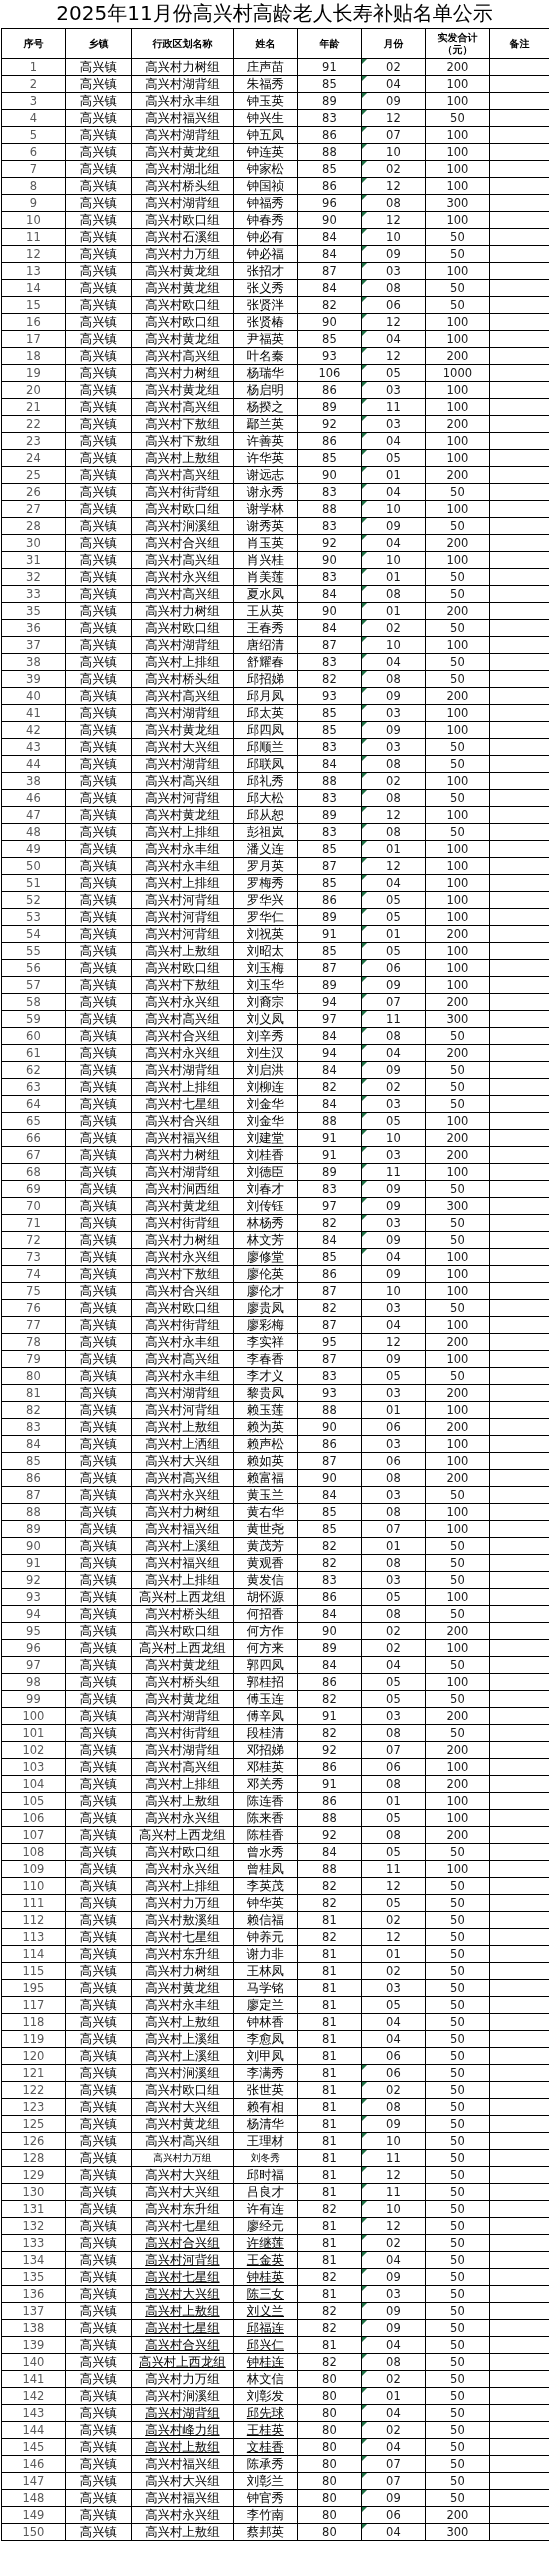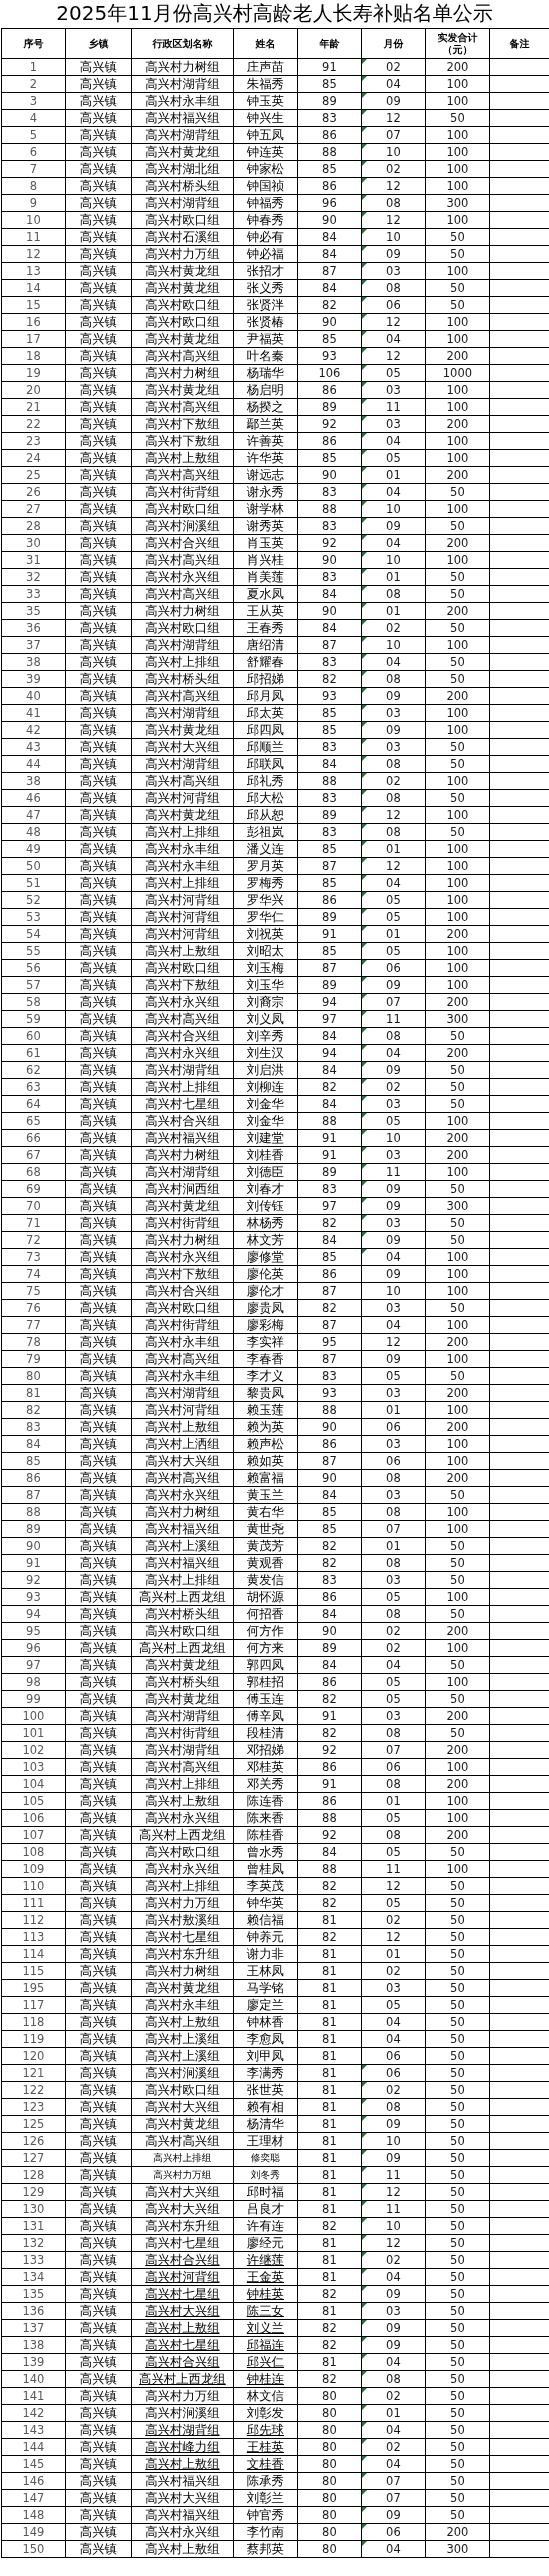--- a/index.html
+++ b/index.html
@@ -1274,30 +1274,20 @@
           <td class="c-serial">126</td>
           <td class="c-town">高兴镇</td>
           <td class="c-district">高兴村高兴组</td>
           <td class="c-name">王理材</td>
           <td class="c-age">81</td>
           <td class="c-month">10</td>
           <td class="c-amount">50</td>
           <td class="c-note"></td>
         </tr>
         <tr class="f-g f-s">
-          <td class="c-serial">127</td>
-          <td class="c-town">高兴镇</td>
-          <td class="c-district">高兴村上排组</td>
-          <td class="c-name">修奕聪</td>
-          <td class="c-age">81</td>
-          <td class="c-month">09</td>
-          <td class="c-amount">50</td>
-          <td class="c-note"></td>
-        </tr>
-        <tr class="f-g f-s">
           <td class="c-serial">128</td>
           <td class="c-town">高兴镇</td>
           <td class="c-district">高兴村力万组</td>
           <td class="c-name">刘冬秀</td>
           <td class="c-age">81</td>
           <td class="c-month">11</td>
           <td class="c-amount">50</td>
           <td class="c-note"></td>
         </tr>
         <tr class="f-g">

